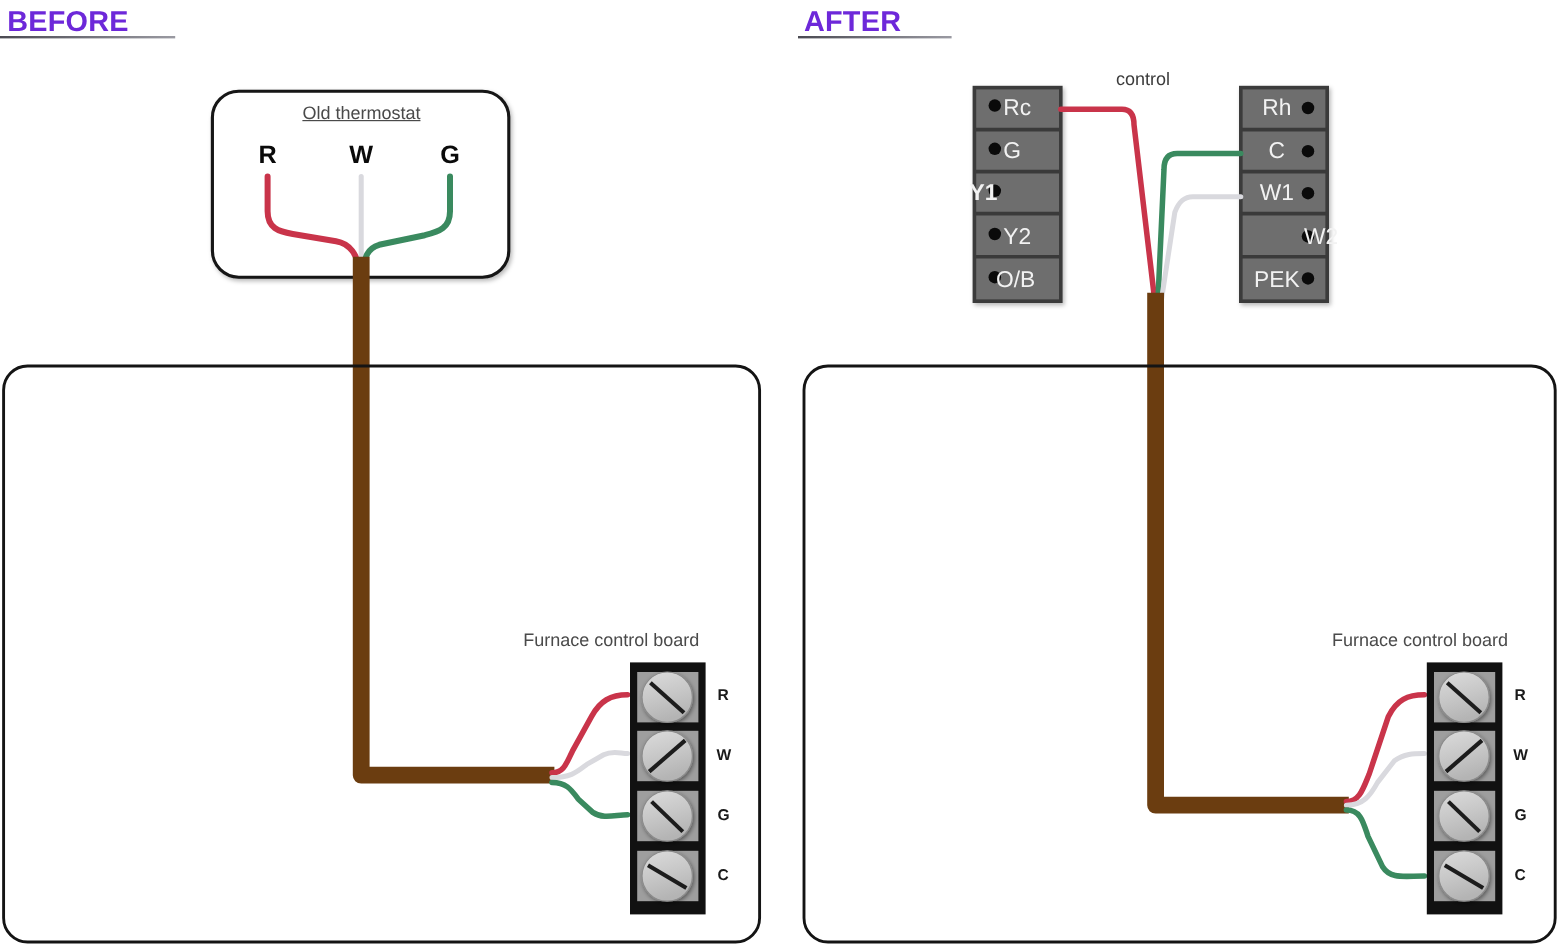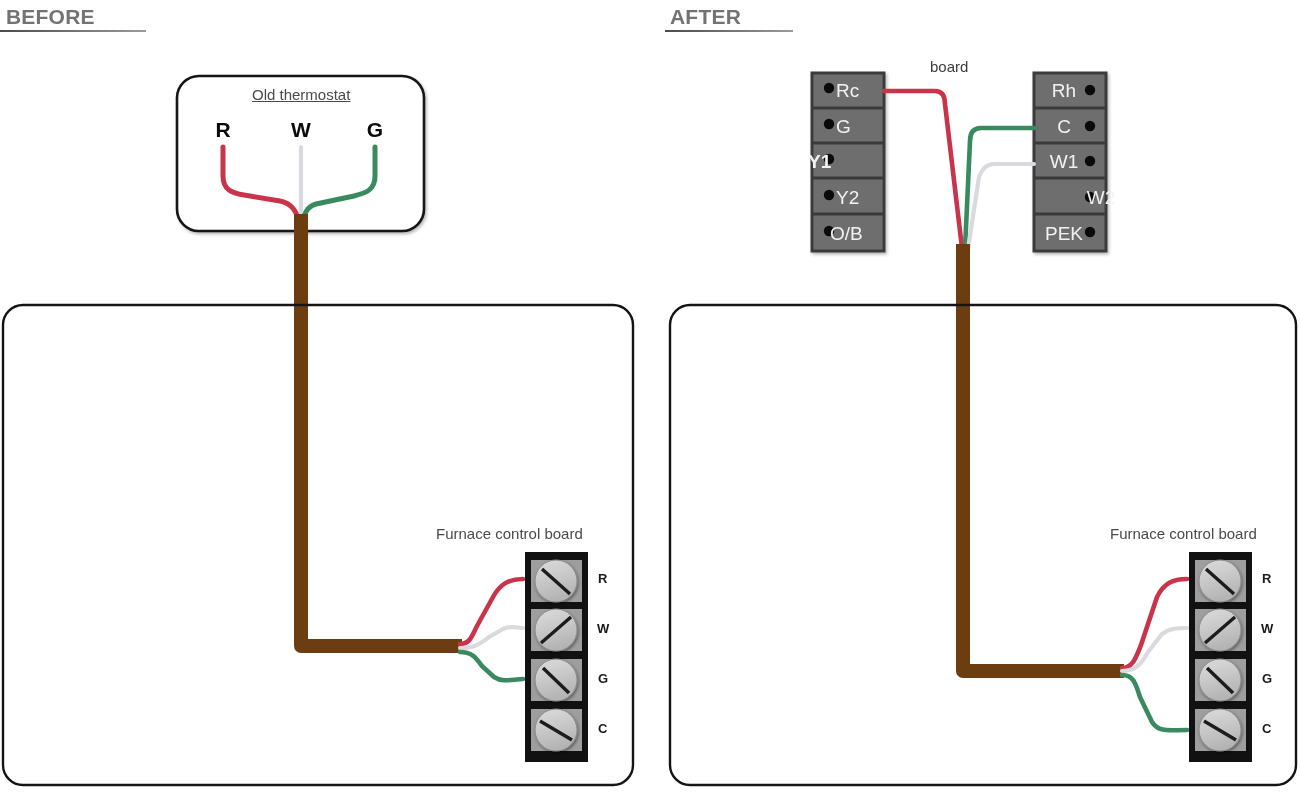--- a/index.html
+++ b/index.html
@@ -24,23 +24,23 @@
   svg.diagram {
     position: absolute;
     left: 0; top: 0;
     width: 1300px;
     height: 793px;
     display: block;
   }
   .section-title {
     position: absolute;
     font-weight: bold;
-    font-size: 21px;
+    font-size: 24px;
     letter-spacing: 0.2px;
-    color: #737373;
+    color: #6d28d9;
     white-space: nowrap;
   }
   .section-rule {
     position: absolute;
     height: 2px;
     background: linear-gradient(to right, #4a4a52, #9a9aa2);
   }
   .panel-label {
     position: absolute;
     font-size: 15px;
@@ -207,21 +207,21 @@
   <div class="tstat-pin" style="left:286px; top:118px; width:30px;">W</div>
   <div class="tstat-pin" style="left:360px; top:118px; width:30px;">G</div>
 
   <div class="panel-label" style="left:436px; top:525px;">Furnace control board</div>
 
   <div class="term-label" style="left:598px; top:571px;">R</div>
   <div class="term-label" style="left:597px; top:621px;">W</div>
   <div class="term-label" style="left:598px; top:671px;">G</div>
   <div class="term-label" style="left:598px; top:721px;">C</div>
 
-  <div class="ecobee-word" style="left:930px; top:58px;">board</div>
+  <div class="ecobee-word" style="left:930px; top:58px;">control</div>
 
   <div class="block-label right-align" style="left:836px; top:81px; width:42px;">Rc</div>
   <div class="block-label right-align" style="left:836px; top:117px; width:42px;">G</div>
   <div class="block-label right-align" style="left:808px; top:152px; width:42px;font-weight:bold;">Y1</div>
   <div class="block-label right-align" style="left:836px; top:188px; width:42px;">Y2</div>
   <div class="block-label right-align" style="left:830px; top:224px; width:48px;">O/B</div>
 
   <div class="block-label left-align" style="left:1040px; top:81px; width:48px;">Rh</div>
   <div class="block-label left-align" style="left:1040px; top:117px; width:48px;">C</div>
   <div class="block-label left-align" style="left:1040px; top:152px; width:48px;">W1</div>

